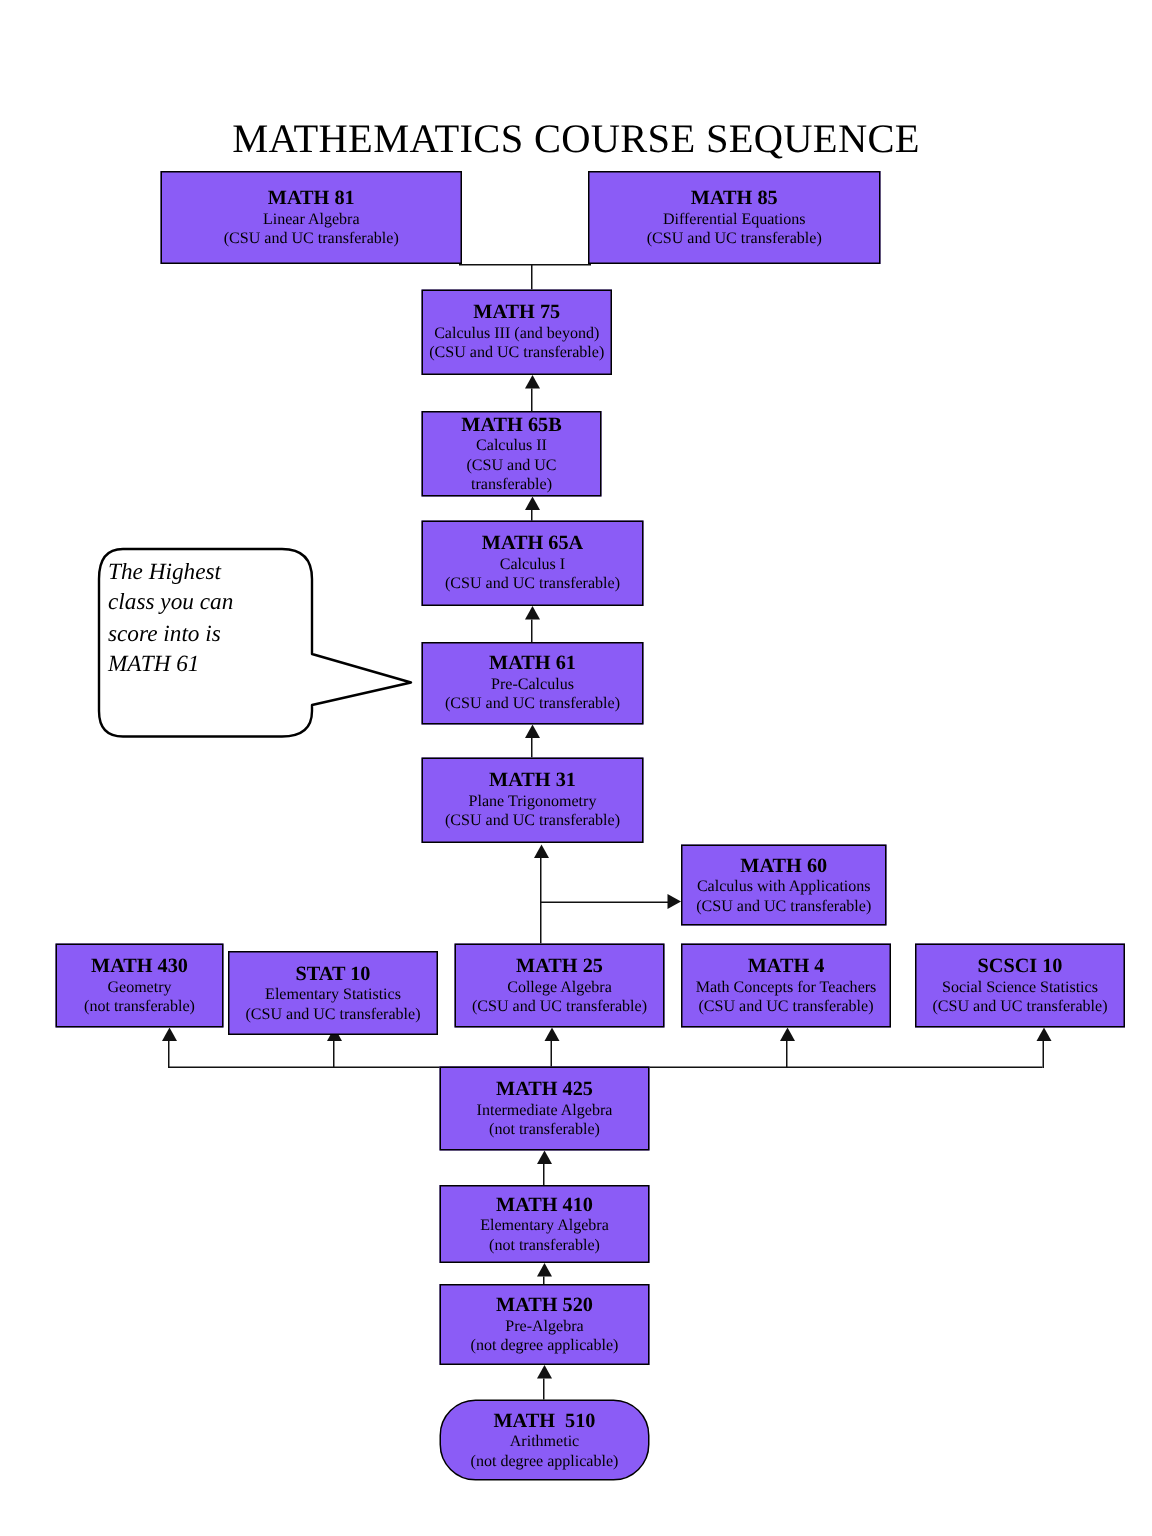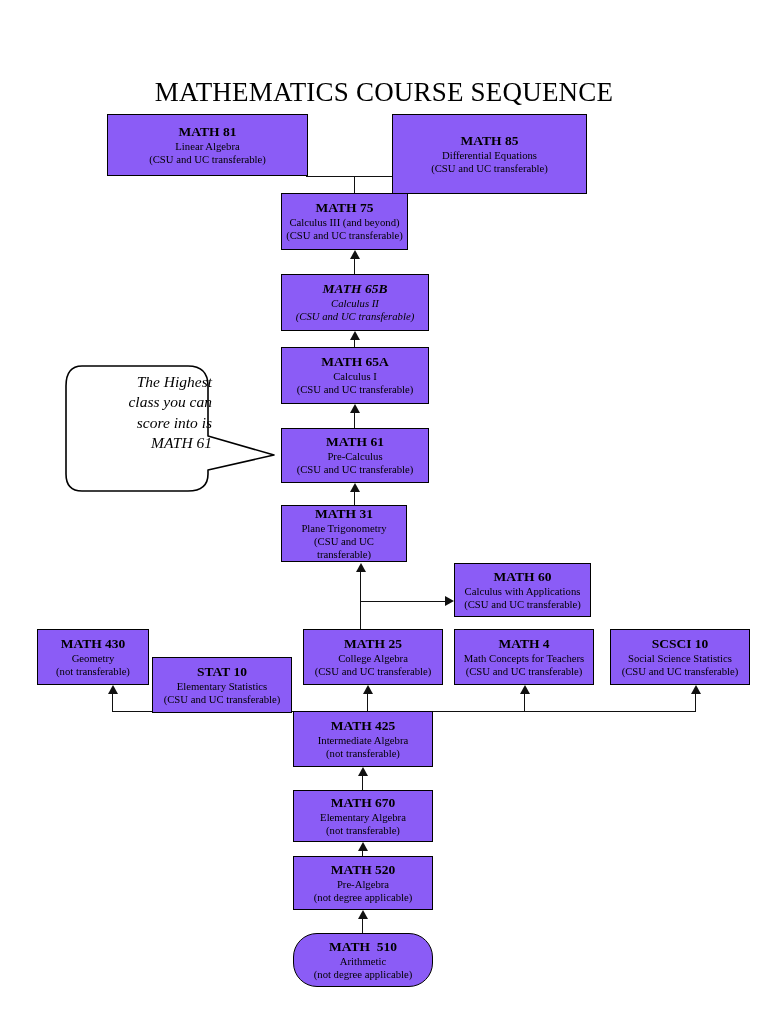--- a/index.html
+++ b/index.html
@@ -96,58 +96,58 @@
     width: 216px;
     height: 140px;
     z-index: 4;
   }
   #callout svg { display: block; }
   #callout-text {
     position: absolute;
     left: 12px;
     top: 14px;
     width: 140px;
-    text-align: right;
+    text-align: left;
     font-style: italic;
     font-size: 15.5px;
     line-height: 1.32;
   }
 </style>
 </head>
 <body>
 
 <div id="page">
 
   <div id="chart-title">MATHEMATICS COURSE SEQUENCE</div>
 
   <div class="node" style="left:107px; top:114px; width:201px; height:62px;">
     <div class="code">MATH 81</div>
     <div class="name">Linear Algebra</div>
     <div class="transfer">(CSU and UC transferable)</div>
   </div>
 
-  <div class="node" style="left:392px; top:114px; width:195px; height:80px;">
+  <div class="node" style="left:392px; top:114px; width:195px; height:62px;">
     <div class="code">MATH 85</div>
     <div class="name">Differential Equations</div>
     <div class="transfer">(CSU and UC transferable)</div>
   </div>
 
   <div class="hline" style="left:306px; top:176px; width:88px;"></div>
   <div class="vline" style="left:354px; top:176px; height:17px;"></div>
 
   <div class="node" style="left:281px; top:193px; width:127px; height:57px;">
     <div class="code">MATH 75</div>
     <div class="name">Calculus III (and beyond)</div>
     <div class="transfer">(CSU and UC transferable)</div>
   </div>
 
   <div class="vline" style="left:354px; top:259px; height:15px;"></div>
   <div class="arrow-up" style="left:350px; top:250px;"></div>
 
-  <div class="node" style="left:281px; top:274px; width:148px; height:57px;font-style:italic;">
+  <div class="node" style="left:281px; top:274px; width:120px; height:57px;">
     <div class="code">MATH 65B</div>
     <div class="name">Calculus II</div>
     <div class="transfer">(CSU and UC transferable)</div>
   </div>
 
   <div class="vline" style="left:354px; top:340px; height:15px;"></div>
   <div class="arrow-up" style="left:350px; top:331px;"></div>
 
   <div class="node" style="left:281px; top:347px; width:148px; height:57px;">
     <div class="code">MATH 65A</div>
@@ -160,21 +160,21 @@
 
   <div class="node" style="left:281px; top:428px; width:148px; height:55px;">
     <div class="code">MATH 61</div>
     <div class="name">Pre-Calculus</div>
     <div class="transfer">(CSU and UC transferable)</div>
   </div>
 
   <div class="vline" style="left:354px; top:492px; height:13px;"></div>
   <div class="arrow-up" style="left:350px; top:483px;"></div>
 
-  <div class="node" style="left:281px; top:505px; width:126px; height:57px;align-items:center;">
+  <div class="node" style="left:281px; top:505px; width:148px; height:57px;align-items:center;">
     <div class="code">MATH 31</div>
     <div class="name">Plane Trigonometry</div>
     <div class="transfer">(CSU and UC transferable)</div>
   </div>
 
   <div class="node" style="left:454px; top:563px; width:137px; height:54px;font-family:Liberation Serif, serif;">
     <div class="code">MATH 60</div>
     <div class="name">Calculus with Applications</div>
     <div class="transfer">(CSU and UC transferable)</div>
   </div>
@@ -184,21 +184,21 @@
 
   <div class="hline" style="left:360px; top:601px; width:86px;"></div>
   <div class="arrow-right" style="left:445px; top:596px;"></div>
 
   <div class="node" style="left:37px; top:629px; width:112px; height:56px;">
     <div class="code">MATH 430</div>
     <div class="name">Geometry</div>
     <div class="transfer">(not transferable)</div>
   </div>
 
-  <div class="node" style="left:152px; top:657px; width:140px; height:56px;">
+  <div class="node" style="left:152px; top:634px; width:140px; height:56px;">
     <div class="code">STAT 10</div>
     <div class="name">Elementary Statistics</div>
     <div class="transfer">(CSU and UC transferable)</div>
   </div>
 
   <div class="node" style="left:303px; top:629px; width:140px; height:56px;">
     <div class="code">MATH 25</div>
     <div class="name">College Algebra</div>
     <div class="transfer">(CSU and UC transferable)</div>
   </div>
@@ -236,21 +236,21 @@
     <div class="code">MATH 425</div>
     <div class="name">Intermediate Algebra</div>
     <div class="transfer">(not transferable)</div>
   </div>
 
   <div class="vline" style="left:362px; top:776px; height:14px;"></div>
   <div class="arrow-up" style="left:358px; top:767px;"></div>
 
 
   <div class="node" style="left:293px; top:790px; width:140px; height:52px;">
-    <div class="code">MATH 670</div>
+    <div class="code">MATH 410</div>
     <div class="name">Elementary Algebra</div>
     <div class="transfer">(not transferable)</div>
   </div>
 
   <div class="vline" style="left:362px; top:851px; height:14px;"></div>
   <div class="arrow-up" style="left:358px; top:842px;"></div>
 
   <div class="node" style="left:293px; top:856px; width:140px; height:54px;">
     <div class="code">MATH 520</div>
     <div class="name">Pre-Algebra</div>

